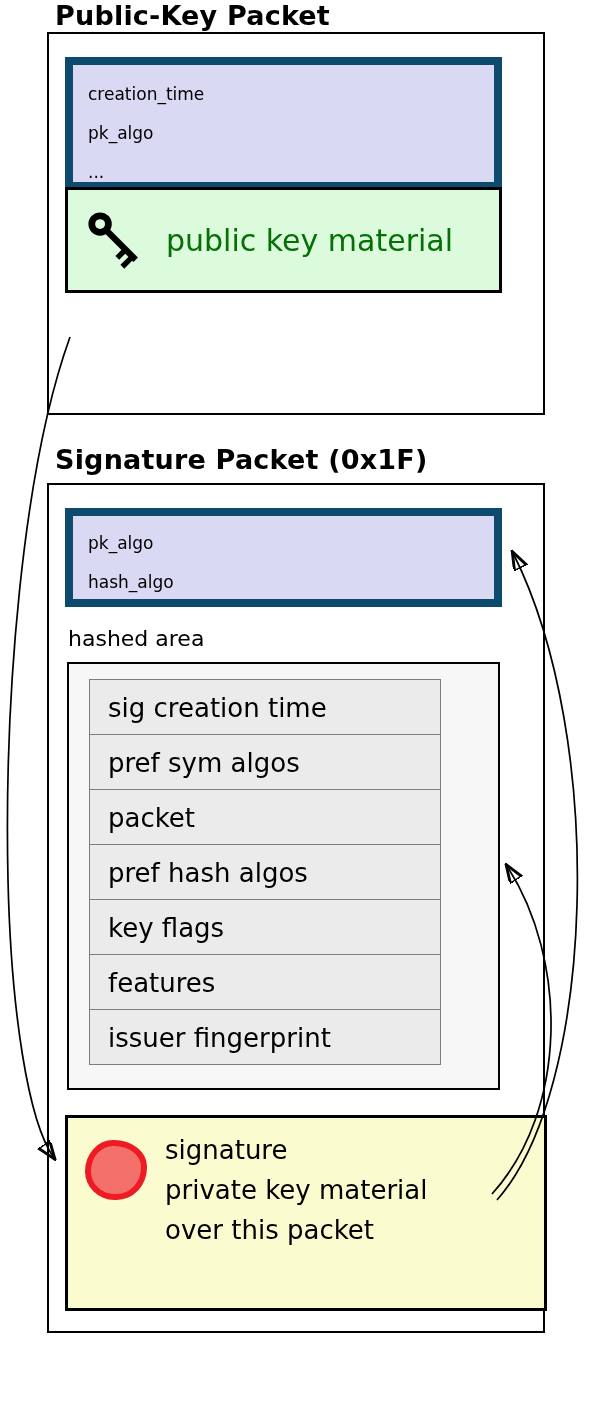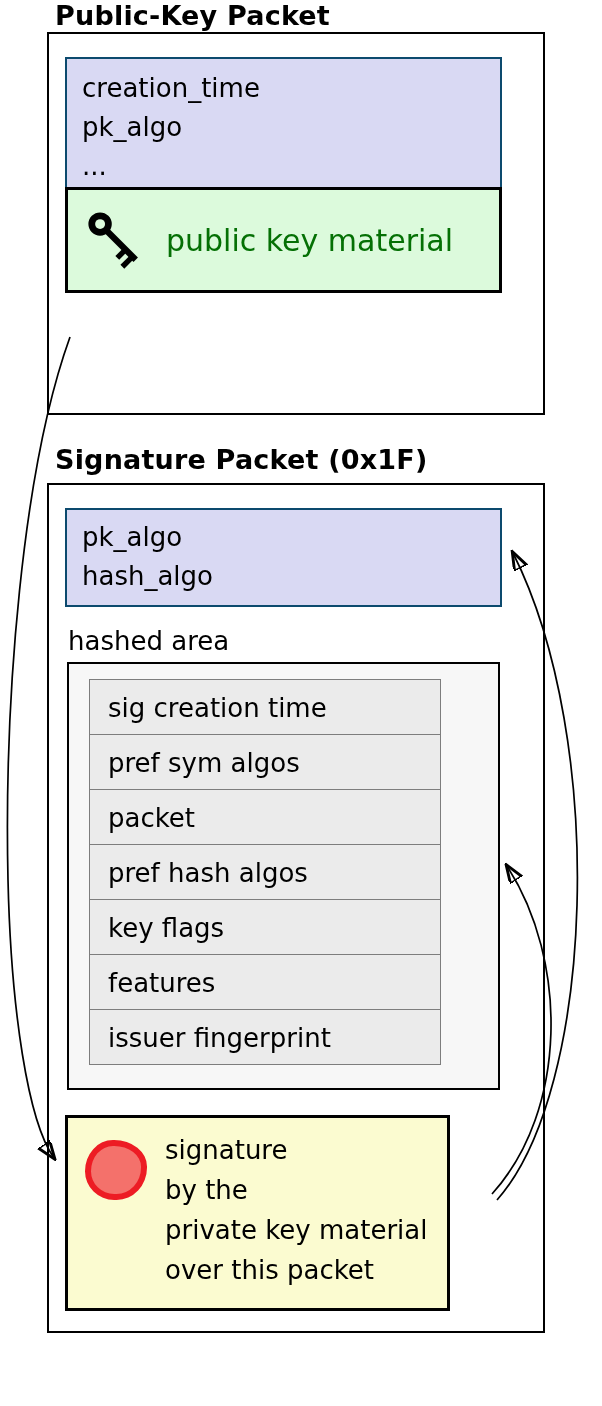--- a/index.html
+++ b/index.html
@@ -18,39 +18,39 @@
   .canvas{position:relative;width:602px;height:1406px;background:#fff;overflow:hidden;}
 
   .diagram-title{position:absolute;font-size:27px;font-weight:bold;letter-spacing:0.2px;}
   #title1{left:55px;top:0px;}
   #title2{left:55px;top:444px;}
 
   .packet-box{position:absolute;border:2px solid #000;background:#fff;}
   #pkp-box{left:47px;top:32px;width:498px;height:383px;}
   #sig-box{left:47px;top:483px;width:498px;height:850px;}
 
-  .header-fields{position:absolute;border:2px solid #0c4a6e;background:var(--header-fill);
-    padding:10px 16px 0 15px;font-size:26px;line-height:39px;}
+  .header-fields{position:absolute;border:8px solid #0c4a6e;background:var(--header-fill);
+    padding:10px 16px 0 15px;font-size:17px;line-height:39px;}
   #pkp-header{left:65px;top:57px;width:437px;height:133px;}
   #sig-header{left:65px;top:508px;width:437px;height:99px;padding-top:8px;}
 
   #key-material{left:65px;top:187px;width:437px;height:106px;position:absolute;
     border:3px solid #000;background:var(--key-material-fill);
     display:flex;align-items:center;padding-left:12px;}
   #key-material .label{color:var(--key-material-text);font-size:30px;margin-left:14px;}
 
-  #hashed-label{position:absolute;left:68px;top:626px;font-size:26px;}
+  #hashed-label{position:absolute;left:68px;top:626px;font-size:22px;}
   #hashed-box{position:absolute;left:67px;top:662px;width:433px;height:428px;
     border:2px solid #000;background:var(--hashed-area-fill);}
   .hashed-rows{position:absolute;left:20px;top:15px;width:352px;}
   .hashed-row{height:56px;border:1px solid #7d7d7d;margin-top:-1px;background:var(--row-fill);
     font-size:26px;line-height:56px;padding-left:18px;}
   .hashed-row:first-child{margin-top:0;}
 
-  #signature-sub{position:absolute;left:65px;top:1115px;width:385px;height:196px;
+  #signature-sub{position:absolute;left:65px;top:1115px;width:482px;height:196px;
     border:3px solid #000;background:var(--signature-fill);}
   #seal{position:absolute;left:17px;top:22px;width:62px;height:60px;
     background:var(--seal-fill);border:6px solid var(--seal-stroke);
     border-radius:46% 54% 50% 48% / 53% 45% 55% 49%;}
   #sig-text{position:absolute;left:97px;top:12px;font-size:26px;line-height:40px;}
 
   #caption{position:absolute;left:0;top:1366px;width:602px;text-align:center;font-size:22px;}
 
   #arrows{position:absolute;left:0;top:0;width:602px;height:1406px;pointer-events:none;}
   #arrows path{fill:none;stroke:#000;stroke-width:1.7px;}
@@ -105,21 +105,20 @@
       <div class="hashed-row">key flags</div>
       <div class="hashed-row">features</div>
       <div class="hashed-row">issuer fingerprint</div>
     </div>
   </div>
 
   <div id="signature-sub">
     <div id="seal"></div>
     <div id="sig-text">
       <div>signature</div>
-      <div>by the</div>
       <div>private key material</div>
       <div>over this packet</div>
     </div>
   </div>
 
 
   <svg id="arrows" aria-hidden="true">
     <defs>
       <marker id="ah" markerWidth="12" markerHeight="9" refX="10" refY="4" orient="auto">
         <path d="M0,0 L11,4 L0,8 z" fill="#000" stroke="none"></path>

